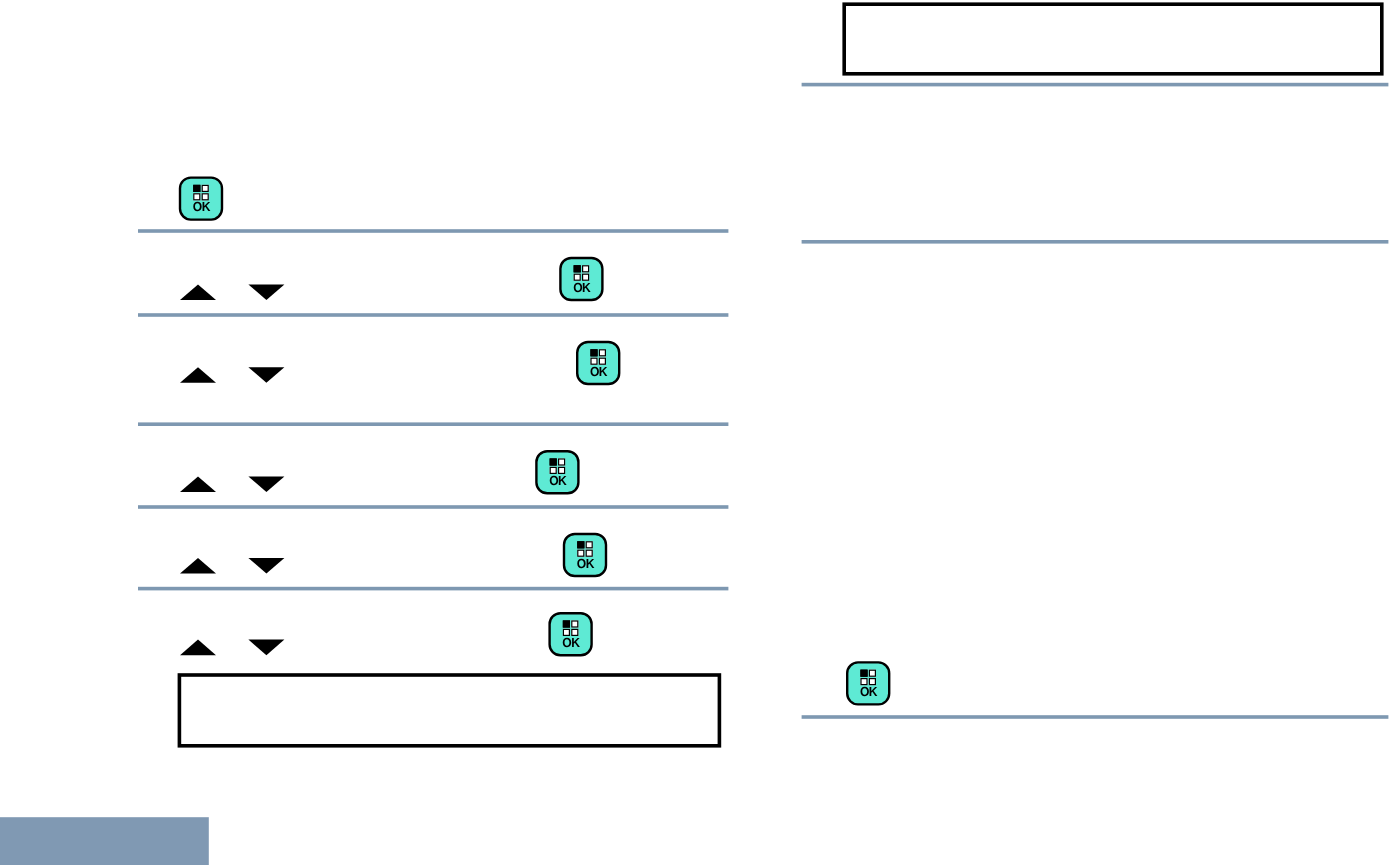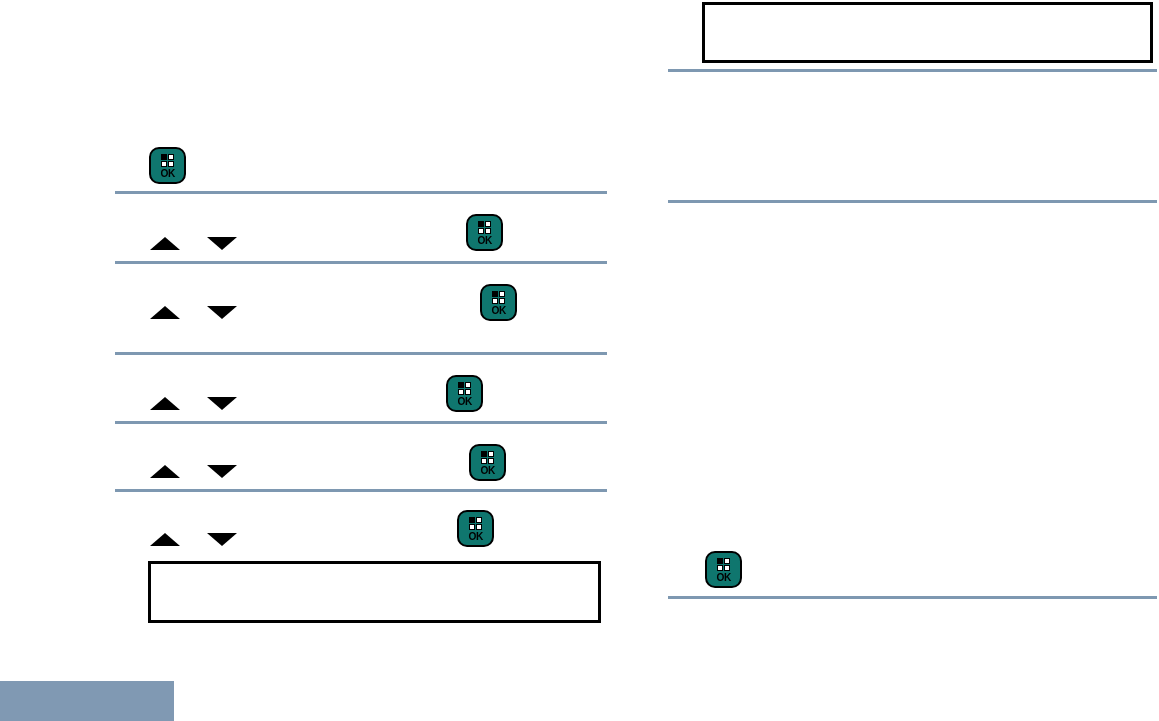--- a/index.html
+++ b/index.html
@@ -7,21 +7,21 @@
     position:relative;width:1159px;height:721px;background:#ffffff;
     overflow:hidden;font-family:"Liberation Sans",sans-serif;color:#000;
   }
   
   .rule{position:absolute;height:3px;background:#7e98b1;}
   .rule.l{left:115px;width:492px;}
   .rule.r{left:668px;width:489px;}
   
   .okbtn{
     position:absolute;width:37px;height:37px;box-sizing:border-box;
-    border:2.5px solid #000;border-radius:10px;background:#0f766e;
+    border:2.5px solid #000;border-radius:10px;background:#5eead4;
     display:flex;flex-direction:column;align-items:center;justify-content:center;gap:1px;
   }
   .grid2{display:grid;grid-template-columns:6px 6px;gap:1px;}
   .grid2 i{display:block;width:6px;height:6px;border:1.5px solid #000;box-sizing:border-box;background:#fff;}
   .grid2 i.f{background:#000;}
   .oklab{font-weight:bold;font-size:11px;line-height:10px;letter-spacing:-0.5px;transform:scaleX(.92);}
   
   .tri{position:absolute;width:0;height:0;border-left:15px solid transparent;border-right:15px solid transparent;}
   .tri.up{border-bottom:13px solid #000;}
   .tri.down{border-top:13px solid #000;}

